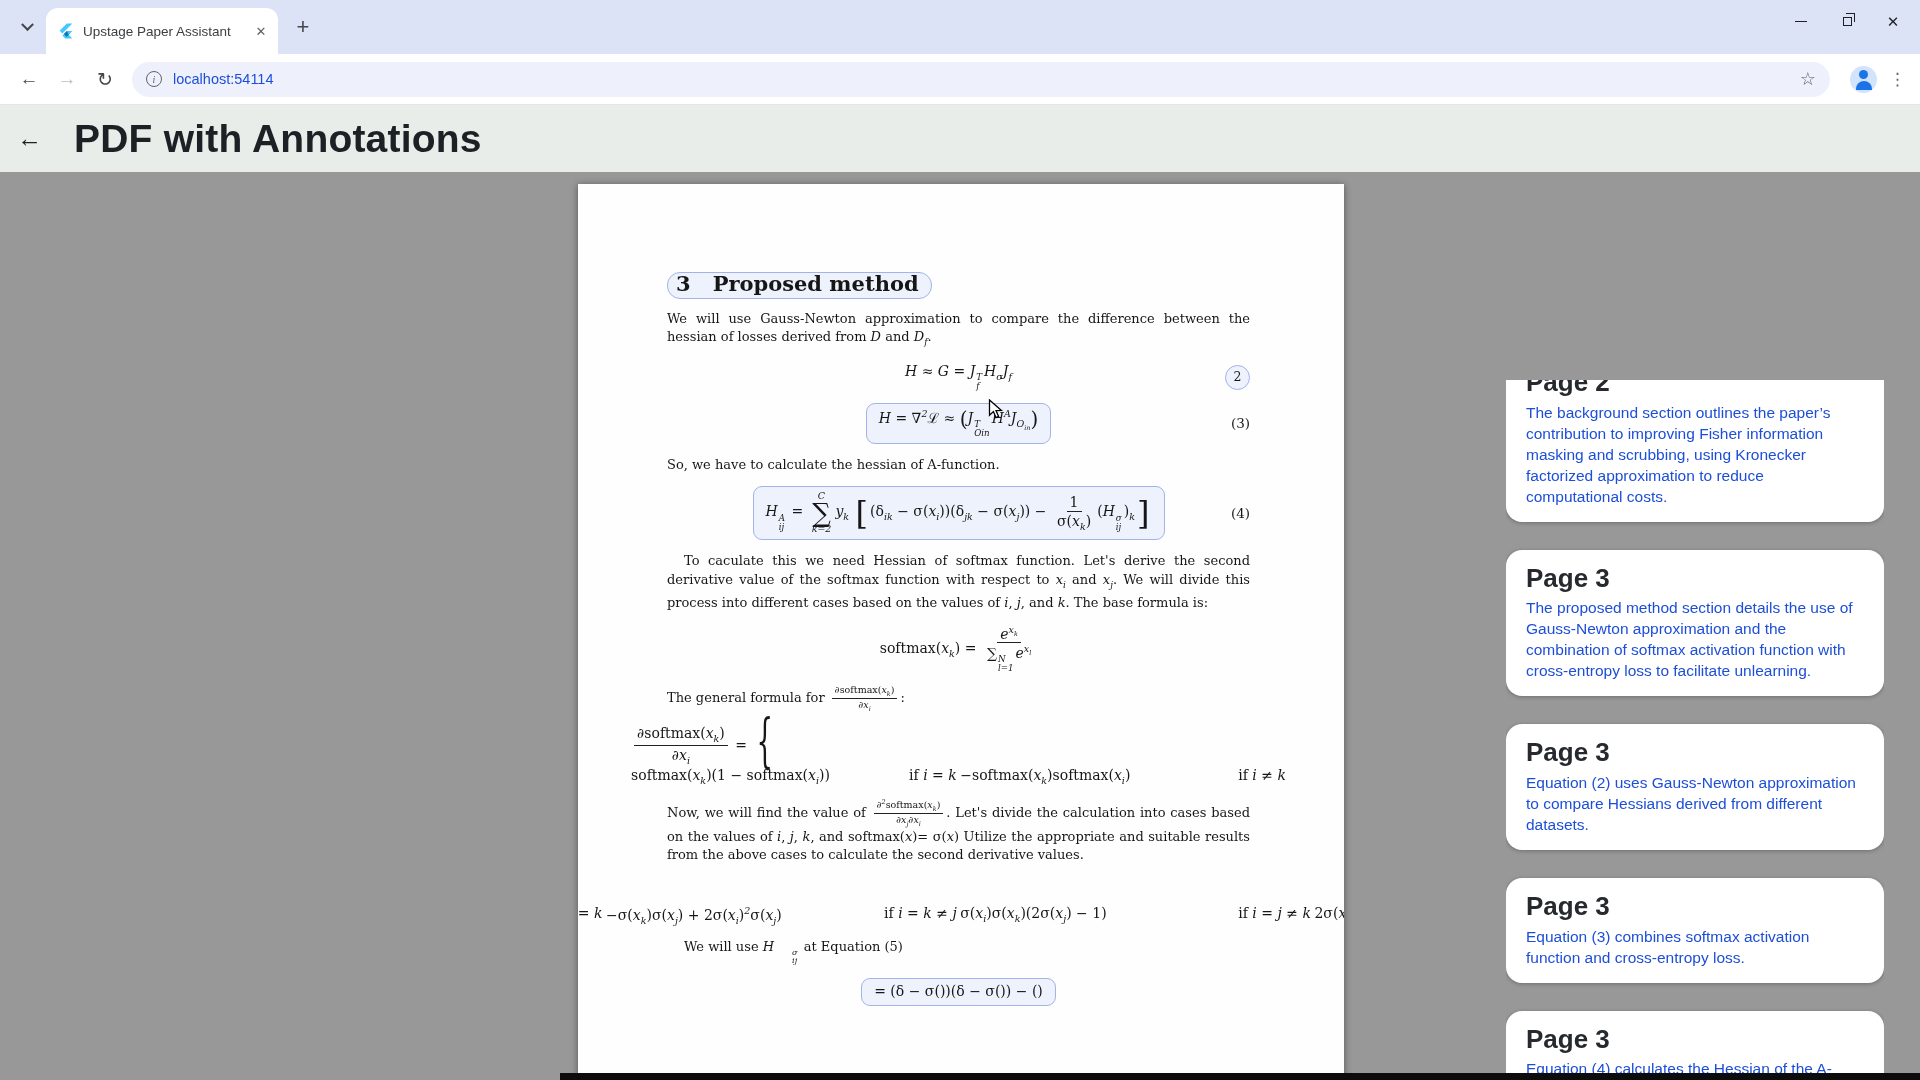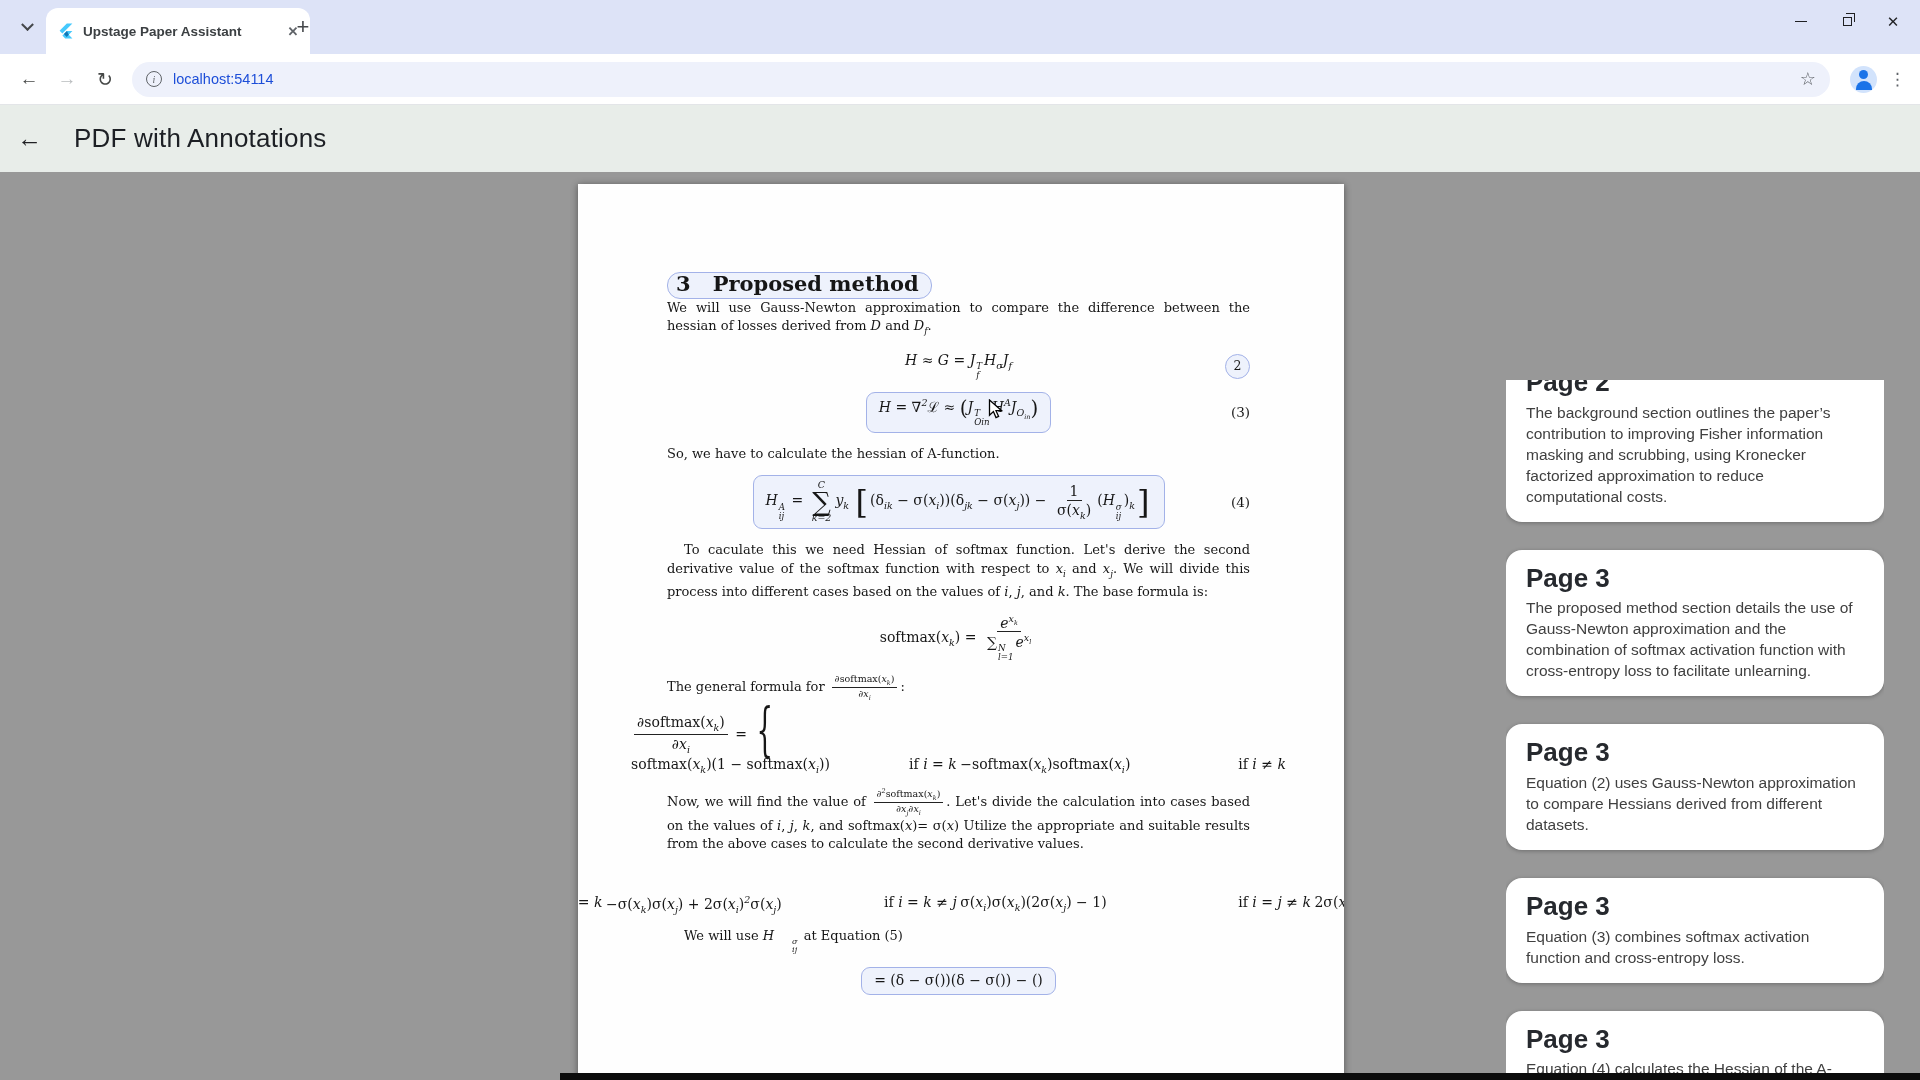--- a/index.html
+++ b/index.html
@@ -8,22 +8,22 @@
     width:1920px; height:1080px; overflow:hidden; position:relative;
     background:#989898; font-family:"Liberation Sans", sans-serif;
   }
 
   
   .tabstrip { position:absolute; top:0; left:0; right:0; height:54px; background:#dde3f7; }
   .tab-search { position:absolute; left:13px; top:13px; width:28px; height:28px; border-radius:50%;
     display:flex; align-items:center; justify-content:center; cursor:pointer; }
   .chev { width:9px; height:9px; border-right:2px solid #44474a; border-bottom:2px solid #44474a;
     transform:rotate(45deg) translate(-2px,-2px); }
-  .tab { position:absolute; left:46px; top:8px; width:264px; height:46px; background:#ffffff;
-    border-radius:12px 12px 0 0; display:flex; align-items:center; padding:0 8px 0 12px;font-weight:bold; }
+  .tab { position:absolute; left:46px; top:8px; width:232px; height:46px; background:#ffffff;
+    border-radius:12px 12px 0 0; display:flex; align-items:center; padding:0 8px 0 12px; }
   .tab-title { font-size:13.5px; color:#3c4043; margin-left:9px; flex:1; white-space:nowrap; overflow:hidden; }
   .tab-close { width:18px; height:18px; border-radius:50%; display:flex; align-items:center; justify-content:center;
     font-size:13px; color:#5f6368; cursor:pointer; }
   .new-tab { position:absolute; left:290px; top:15px; width:26px; height:26px; text-align:center;
     font-size:22px; line-height:24px; color:#45474a; cursor:pointer; }
   .win-controls { position:absolute; right:4px; top:0; height:42px; display:flex; align-items:center; }
   .win-btn { width:46px; height:38px; display:flex; align-items:center; justify-content:center; cursor:pointer; }
   .ic-min { width:12px; border-top:1.6px solid #1f2023; display:block; }
   .ic-restore { position:relative; width:9px; height:9px; border:1.4px solid #1f2023; display:block; }
   .ic-restore::before { content:''; position:absolute; top:-4.4px; left:2.2px; width:8px; height:8px;
@@ -46,36 +46,36 @@
   .avatar::before { content:''; position:absolute; left:9px; top:4.5px; width:9px; height:9px;
     border-radius:50%; background:#1a73e8; }
   .avatar::after { content:''; position:absolute; left:5.5px; top:15px; width:16px; height:9px;
     border-radius:8px 8px 0 0; background:#1a73e8; }
   .menu-dots { font-size:17px; color:#5f6368; margin-right:4px; cursor:pointer; }
 
   
   .appheader { position:absolute; top:105px; left:0; right:0; height:67px; background:#e8ede9;
     display:flex; align-items:center; }
   .back-arrow { font-size:25px; color:#1f2023; margin-left:17px; width:30px; cursor:pointer; }
-  .page-title { font-size:26px; font-weight:400; color:#1d2025; margin-left:27px; letter-spacing:0.2px; }
+  .page-title { font-size:39px; font-weight:700; color:#1d2025; margin-left:27px; letter-spacing:0.2px; }
 
   
   .main { position:absolute; top:172px; left:0; right:0; bottom:0; background:#989898; }
   .page { position:absolute; left:578px; top:12px; width:766px; height:900px; background:#fefefe;
     box-shadow:0 1px 7px rgba(0,0,0,0.45); overflow:hidden; }
   .content { position:absolute; left:89px; top:0; width:583px;
     font-family:"DejaVu Serif","Liberation Serif",serif; color:#161616;
     font-size:13px; line-height:18.5px; text-align:justify; }
 
   .hl { background:#eef2fc; border:1.8px solid #a3b2e8; border-radius:9px; display:inline-block; }
   .sec-title { margin-top:88px; text-align:left; }
   .sec-title .hl { font-size:21px; font-weight:700; padding:2px 12px 4px 8px;border-radius:13px; }
   .sec-num { margin-right:22px; }
 
-  .para { }
+  .para { margin-top:11px; }
   .indent { text-indent:17px; }
 
   .eqrow { position:relative; display:flex; justify-content:center; align-items:center;
     margin-top:12px; margin-bottom:12px; font-size:14px; line-height:1.25; text-align:left; }
   .eqrow .hl { padding:4px 12px 5px; }
   .eqnum { position:absolute; right:0; font-style:normal; font-size:13.5px; }
   .numcirc { display:inline-flex; align-items:center; justify-content:center; min-width:25px; height:25px;
     border-radius:50%; border:1.6px solid #a3b2e8; background:#eef2fc; font-size:12.5px; }
 
   .eq sub, .eq sup { font-style:italic; font-size:0.68em; }
@@ -107,21 +107,21 @@
   .cexpr { min-width:252px; }
   .ccond { margin-left:26px; font-style:normal; white-space:nowrap; }
 
   
   .annotations { position:absolute; left:1506px; top:208px; width:378px; bottom:0; overflow:hidden;
     display:flex; flex-direction:column; gap:28px; }
   .card { background:#ffffff; border-radius:16px; padding:13px 20px 15px;
     box-shadow:0 1px 4px rgba(0,0,0,0.28); cursor:pointer; flex:none; }
   .card:first-of-type { margin-top:-26px; }
   .card-title { font-size:26px; font-weight:700; color:#26292e; line-height:1.18; margin-bottom:4px; }
-  .card-text { font-size:15.5px; line-height:21px; color:#404040; }
+  .card-text { font-size:15.5px; line-height:21px; color:#1d4ed8; }
 
   .bottom-strip { position:absolute; left:560px; right:0; bottom:0; height:7px; background:#0c0c0c; }
   .cursor { position:absolute; left:988px; top:399px; pointer-events:none; z-index:50; }
 </style>
 </head>
 <body>
 
 <div class="tabstrip">
   <div class="tab-search">
     <span class="chev"></span>

